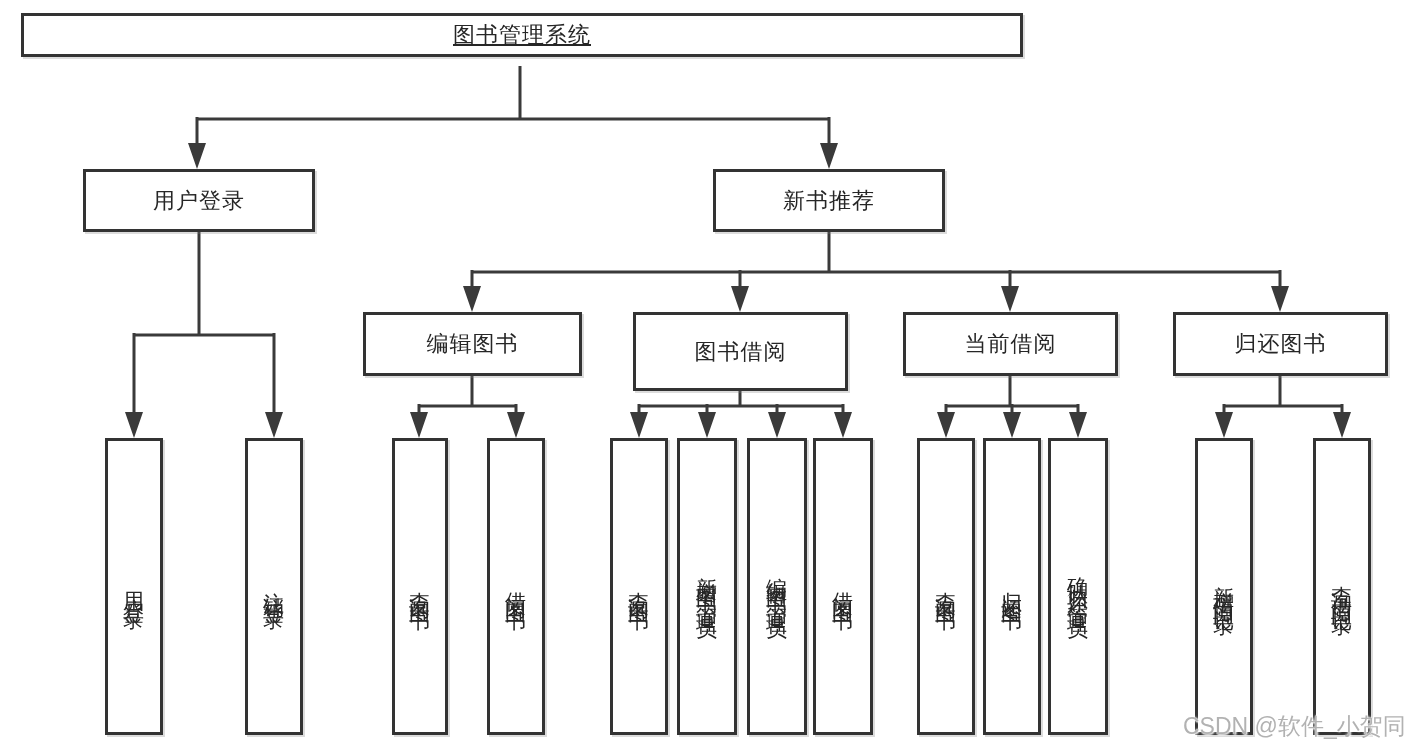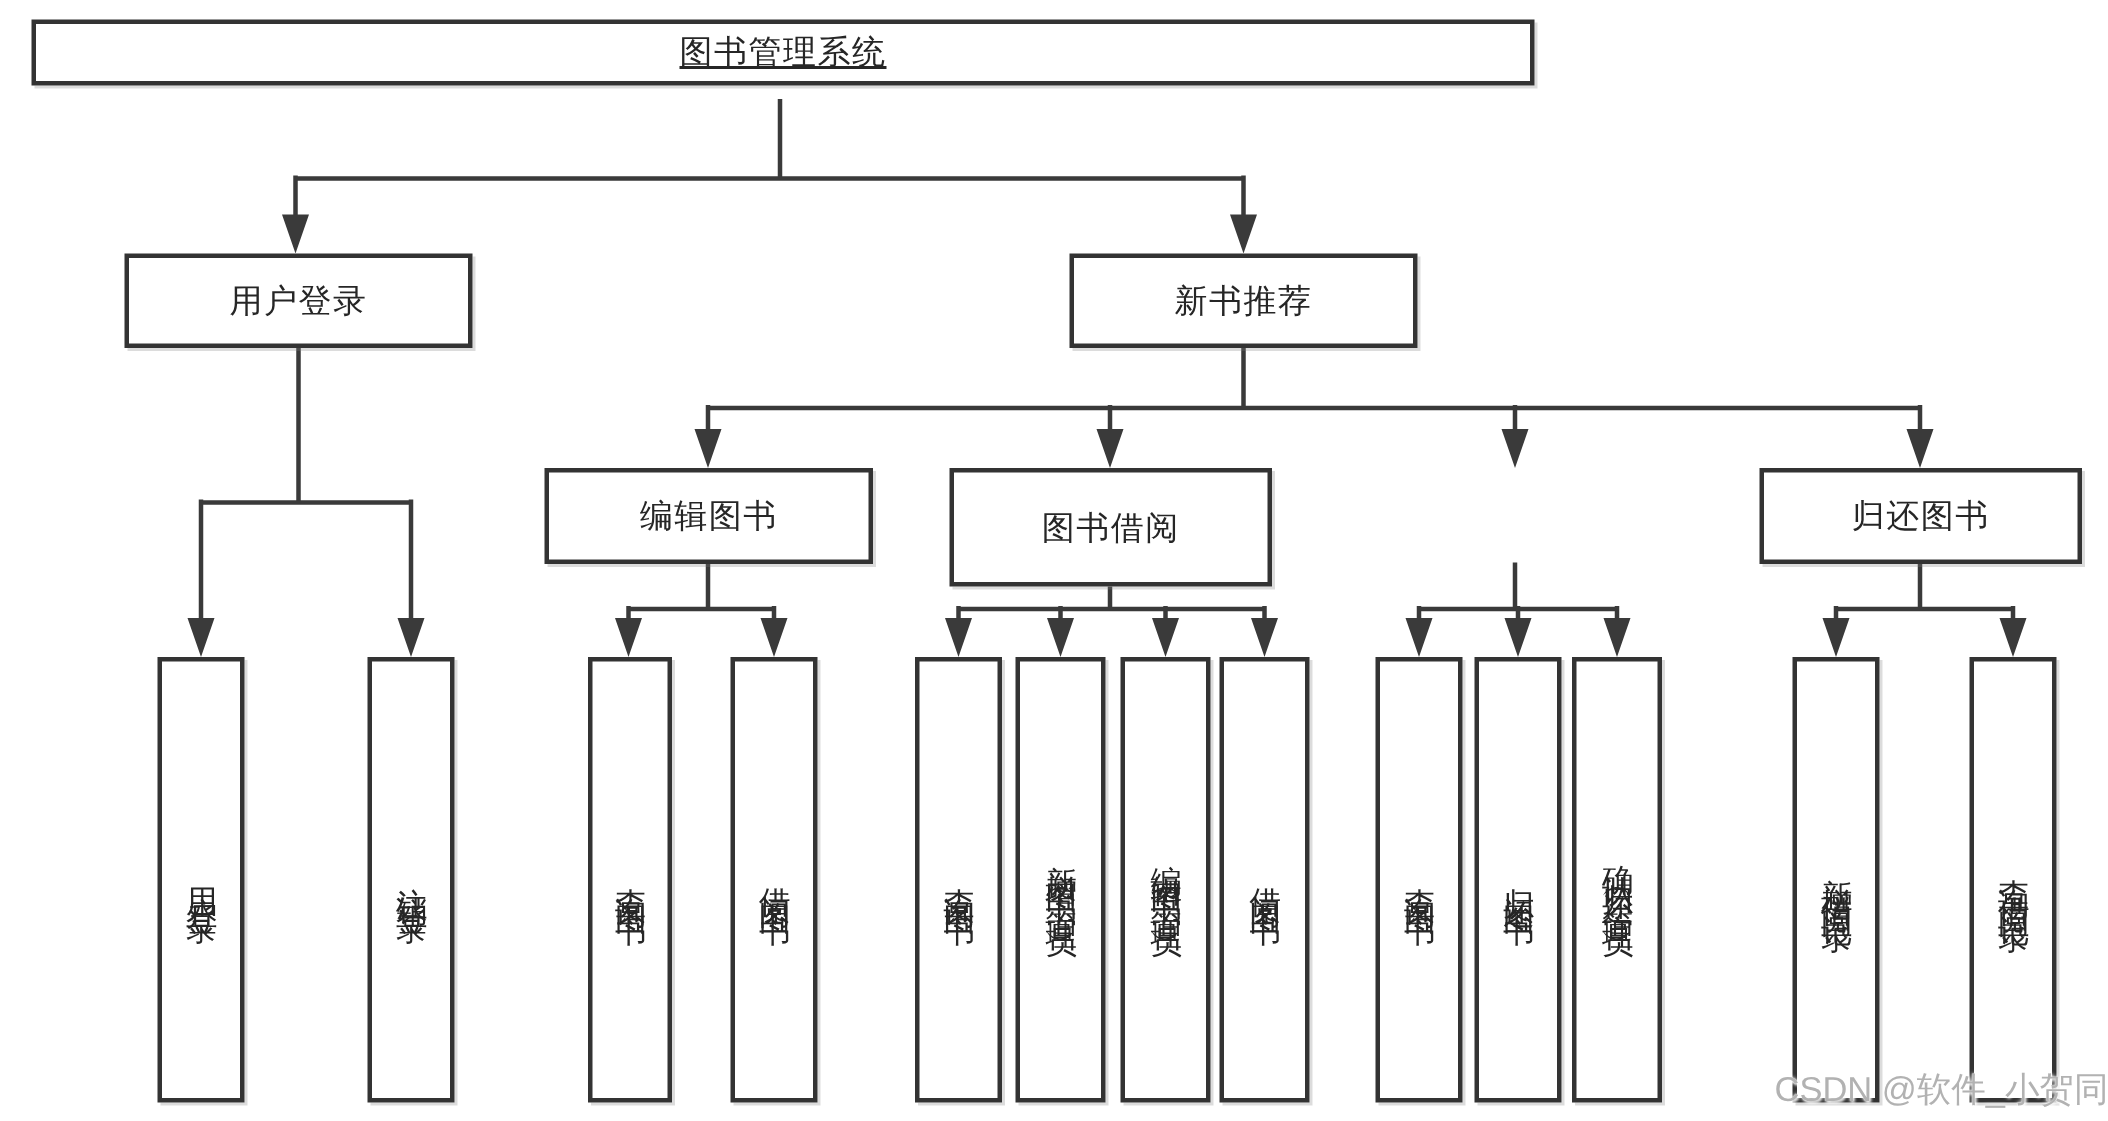--- a/index.html
+++ b/index.html
@@ -72,20 +72,21 @@
     </g>
   </svg>
 
   <div class="box h" style="left:21px; top:13px; width:1002px; height:44px;text-decoration:underline;">图书管理系统</div>
 
   <div class="box h" style="left:83px; top:169px; width:232px; height:63px;">用户登录</div>
   <div class="box h" style="left:713px; top:169px; width:232px; height:63px;">新书推荐</div>
 
   <div class="box h" style="left:363px; top:312px; width:219px; height:64px;">编辑图书</div>
   <div class="box h" style="left:633px; top:312px; width:215px; height:79px;">图书借阅</div>
+  <div class="box h" style="left:903px; top:312px; width:215px; height:64px;">当前借阅</div>
   <div class="box h" style="left:1173px; top:312px; width:215px; height:64px;">归还图书</div>
 
   <div class="box v" style="left:105px; top:438px; width:58px; height:297px;">用户登录</div>
   <div class="box v" style="left:245px; top:438px; width:58px; height:297px;">注销登录</div>
 
   <div class="box v" style="left:392px; top:438px; width:56px; height:297px;">查询图书</div>
   <div class="box v" style="left:487px; top:438px; width:58px; height:297px;">借阅图书</div>
 
   <div class="box v" style="left:610px; top:438px; width:58px; height:297px;">查询图书</div>
   <div class="box v" style="left:677px; top:438px; width:60px; height:297px;">新增图书（管理员）</div>

